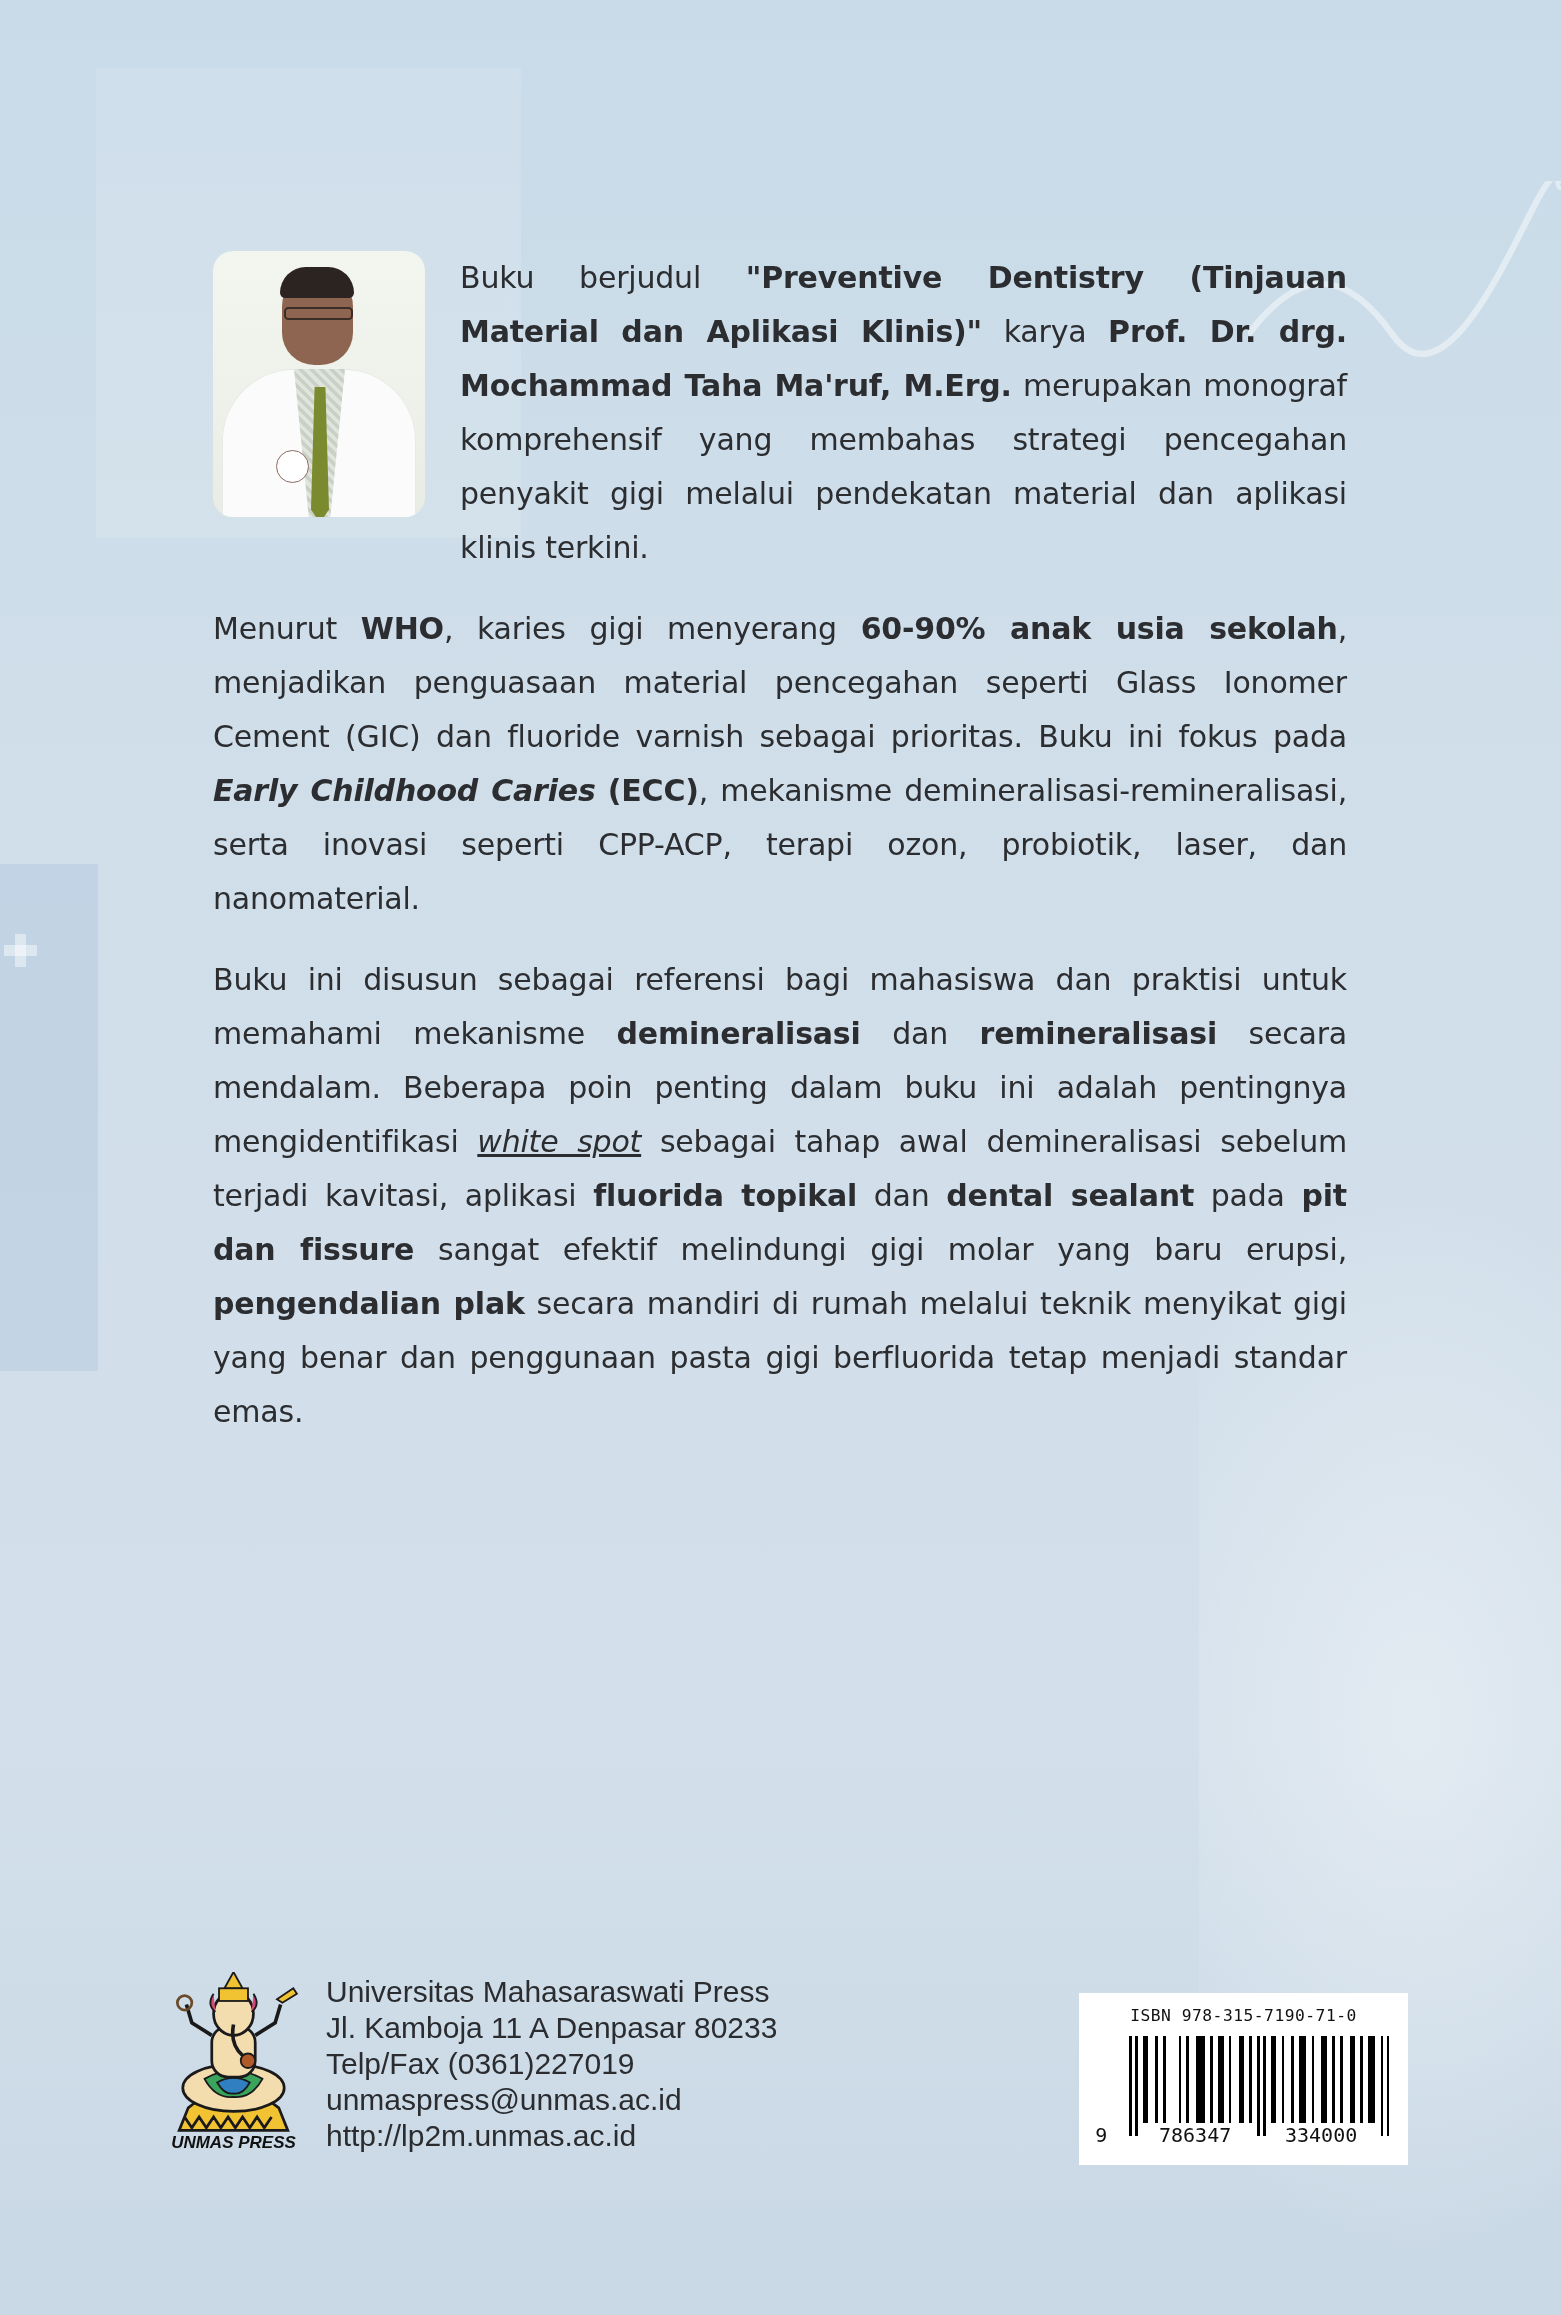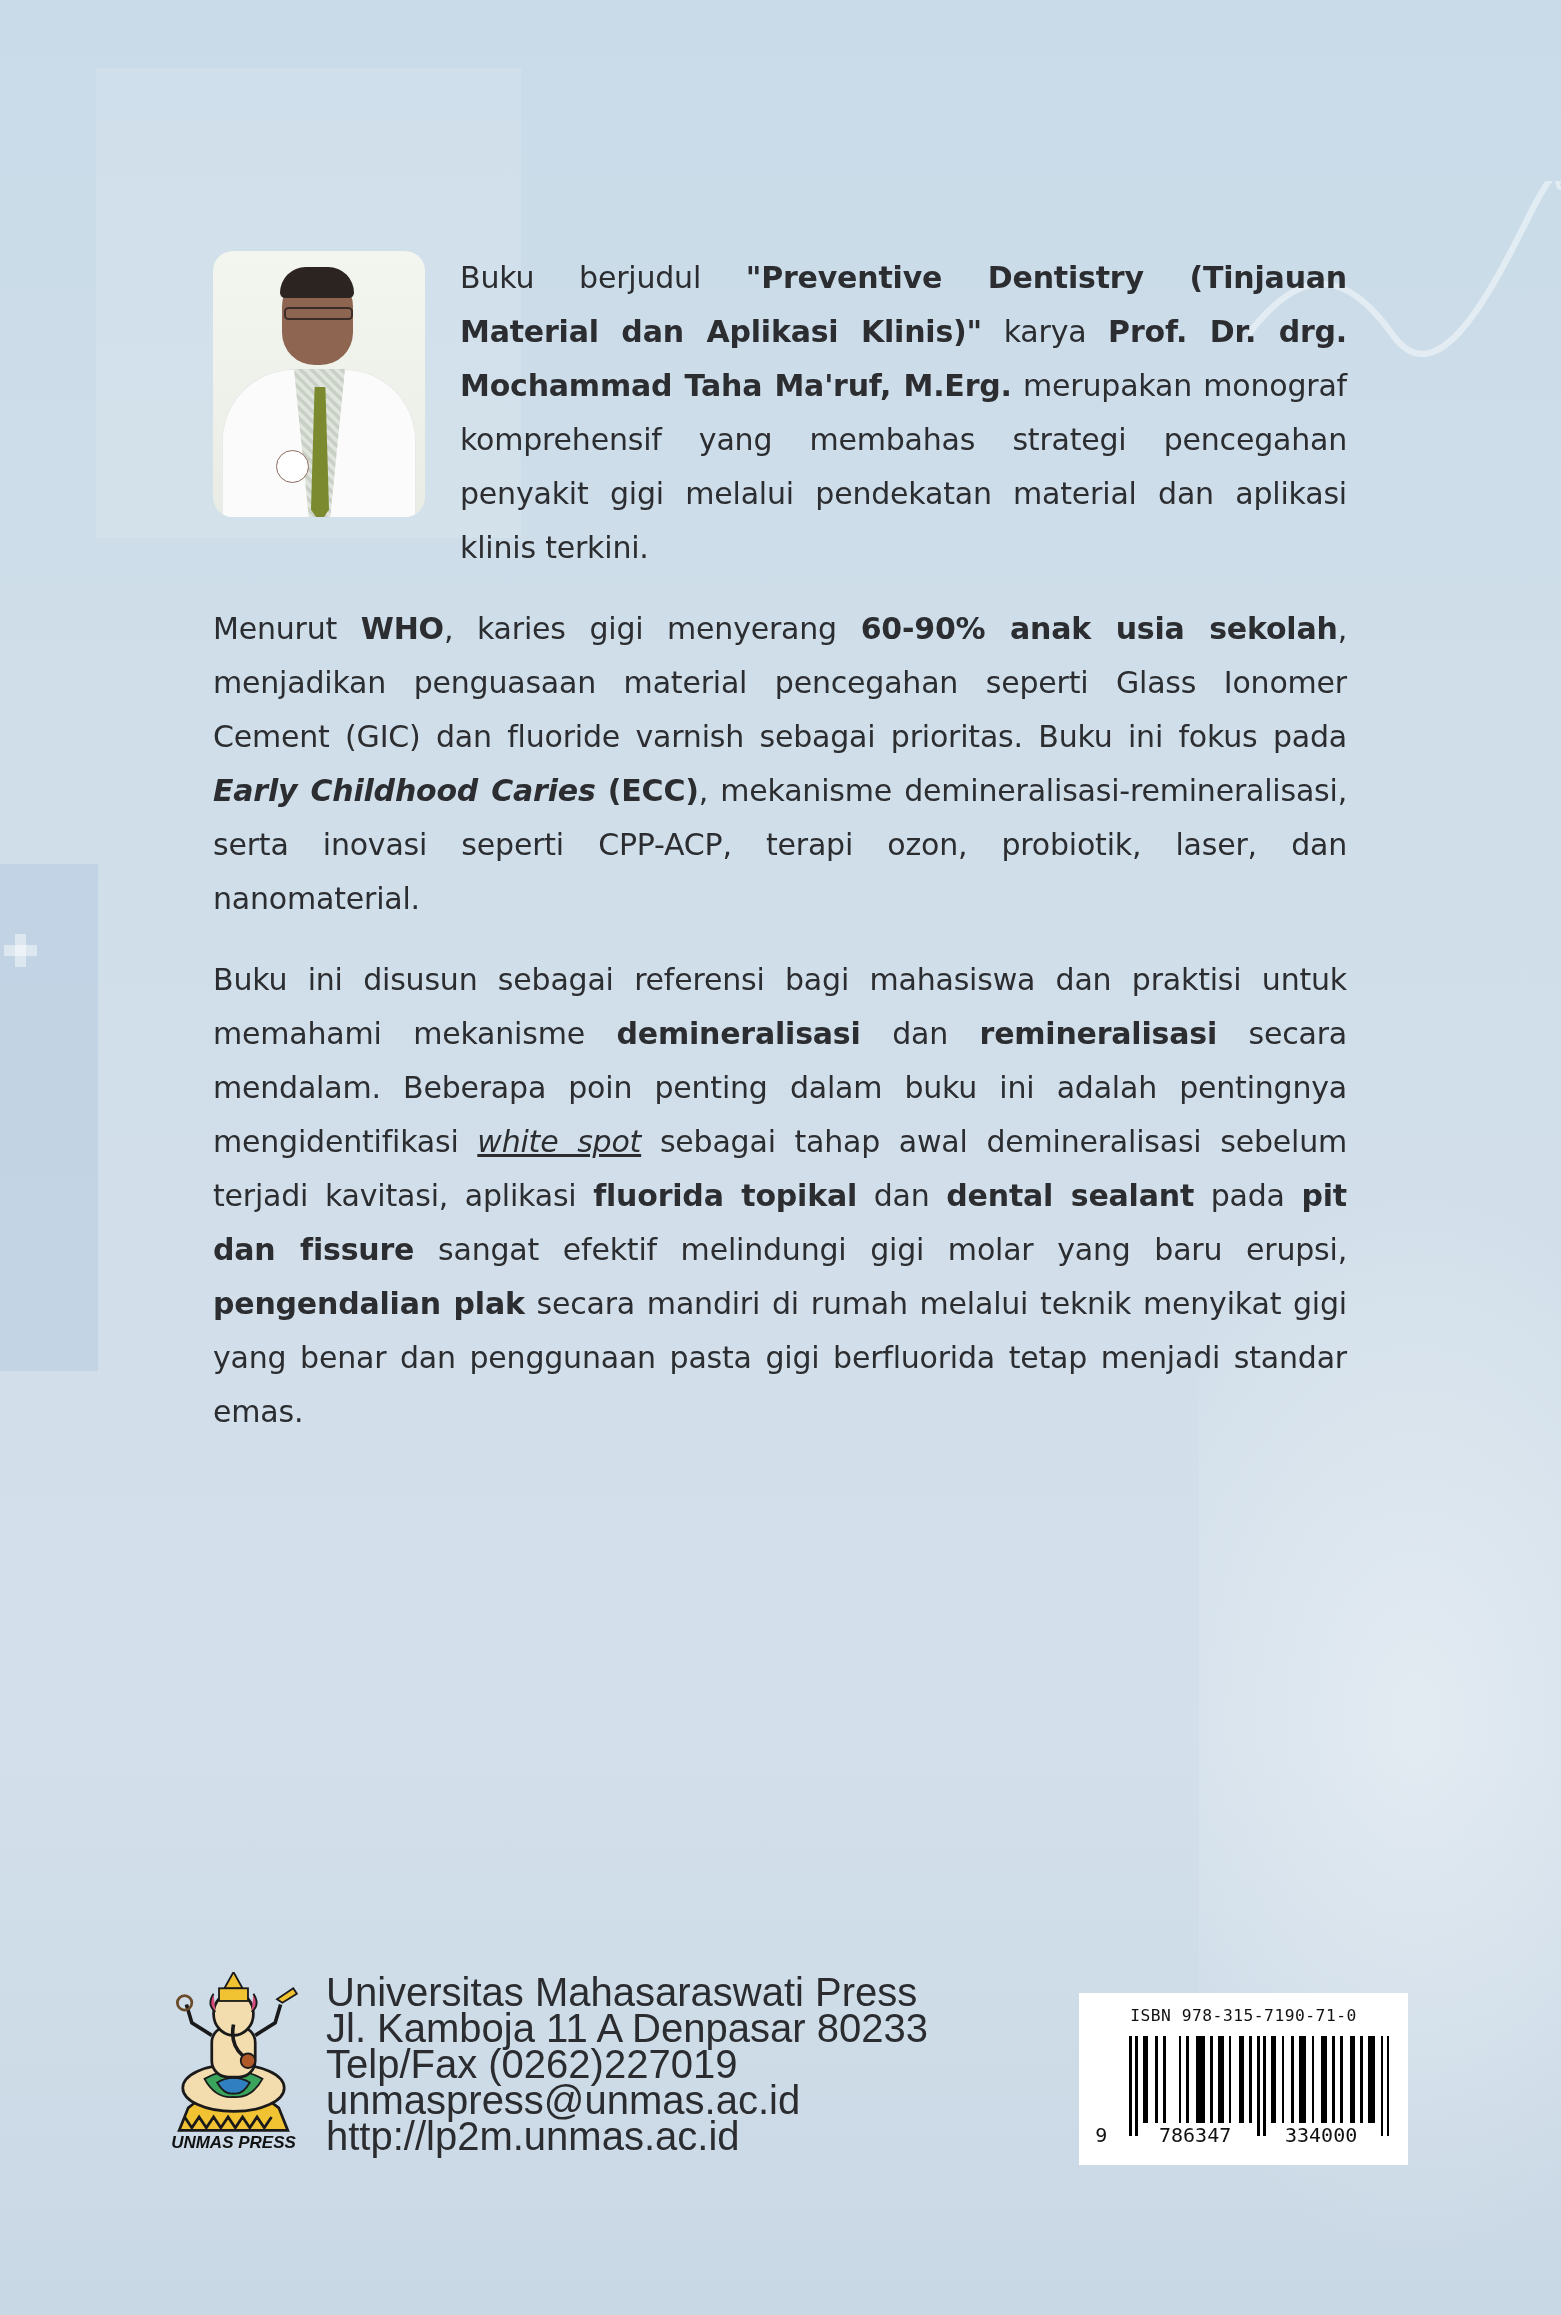--- a/index.html
+++ b/index.html
@@ -41,21 +41,21 @@
   }
   p.para + p.para, .intro + p.para { margin-top: 27px; }
   b { font-weight: bold; }
   .bi { font-weight: bold; font-style: italic; }
   .it { font-style: italic; text-decoration: underline; }
 
   .publisher { position: absolute; left: 161px; top: 1972px; display: flex; align-items: flex-start; }
   .logo { width: 145px; height: 181px; position: relative; margin-right: 20px; font-style: italic; }
   .logo svg { width: 145px; height: 163px; display: block; }
   .logo-label { position: absolute; left: 0; top: 161px; width: 145px; text-align: center; font-family: "Liberation Sans", sans-serif; font-weight: bold; font-size: 17px; color: #111; }
-  .pub-lines { font-family: "Liberation Sans", sans-serif; font-size: 40px; line-height: 36px; color: #2a2c30; padding-top: 1.8px; }
+  .pub-lines { font-family: "Liberation Sans", sans-serif; font-size: 30px; line-height: 36px; color: #2a2c30; padding-top: 1.8px; }
   .pub-lines div { white-space: nowrap; }
 
   .barcode-box { position: absolute; left: 1079px; top: 1993px; width: 329px; height: 172px; background: #ffffff; }
   .isbn-label { position: absolute; left: 0; top: 12.7px; width: 329px; text-align: center; font-family: "DejaVu Sans Mono", monospace; font-size: 16.3px; color: #111; letter-spacing: 0.5px; }
   .bars { position: absolute; left: 50px; top: 43px; width: 262px; height: 100px; display: flex; align-items: flex-start; }
   .bars span { display: block; background: #000; height: 87px; }
   .bars span.long { height: 100px; }
   .bars span.gap { background: transparent; }
   .bc-num { position: absolute; top: 130px; font-family: "DejaVu Sans Mono", monospace; font-size: 20px; color: #111; }
 </style>
@@ -111,21 +111,21 @@
       <circle cx="26" cy="34" r="8" fill="none" stroke="#6b4a2a" stroke-width="3"></circle>
       <path d="M104 70 L126 56 L132 36" fill="none" stroke="#1a1a1a" stroke-width="4"></path>
       <path d="M128 30 L146 18 L150 24 L134 34 Z" fill="#f1c232" stroke="#1a1a1a" stroke-width="2"></path>
       <circle cx="96" cy="98" r="8" fill="#b05a2a" stroke="#1a1a1a" stroke-width="2"></circle>
     </svg>
     <div class="logo-label">UNMAS PRESS</div>
   </div>
   <div class="pub-lines">
     <div>Universitas Mahasaraswati Press</div>
     <div>Jl. Kamboja 11 A Denpasar 80233</div>
-    <div>Telp/Fax (0262)227019</div>
+    <div>Telp/Fax (0361)227019</div>
     <div>unmaspress@unmas.ac.id</div>
     <div>http://lp2m.unmas.ac.id</div>
   </div>
 </div>
 
 <div class="barcode-box">
   <div class="isbn-label">ISBN 978-315-7190-71-0</div>
   <div class="bars" id="bars">
       <span class="long" style="width: 2.7px;"></span>
       <span class="gap" style="width: 3.6px;"></span>

